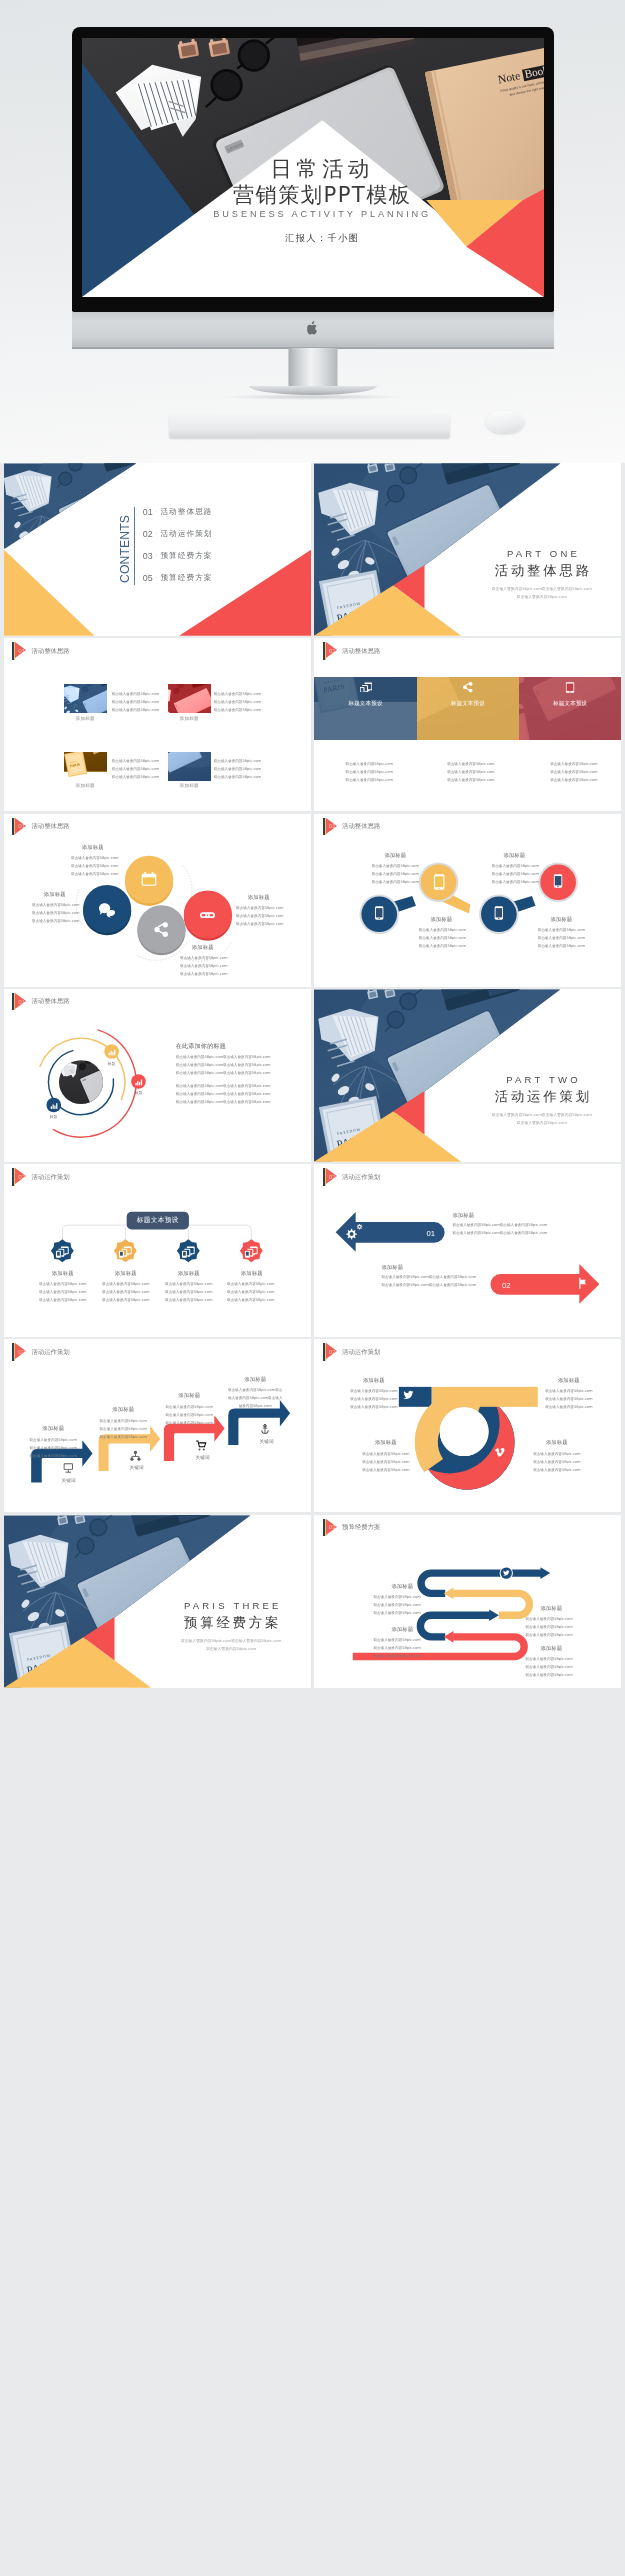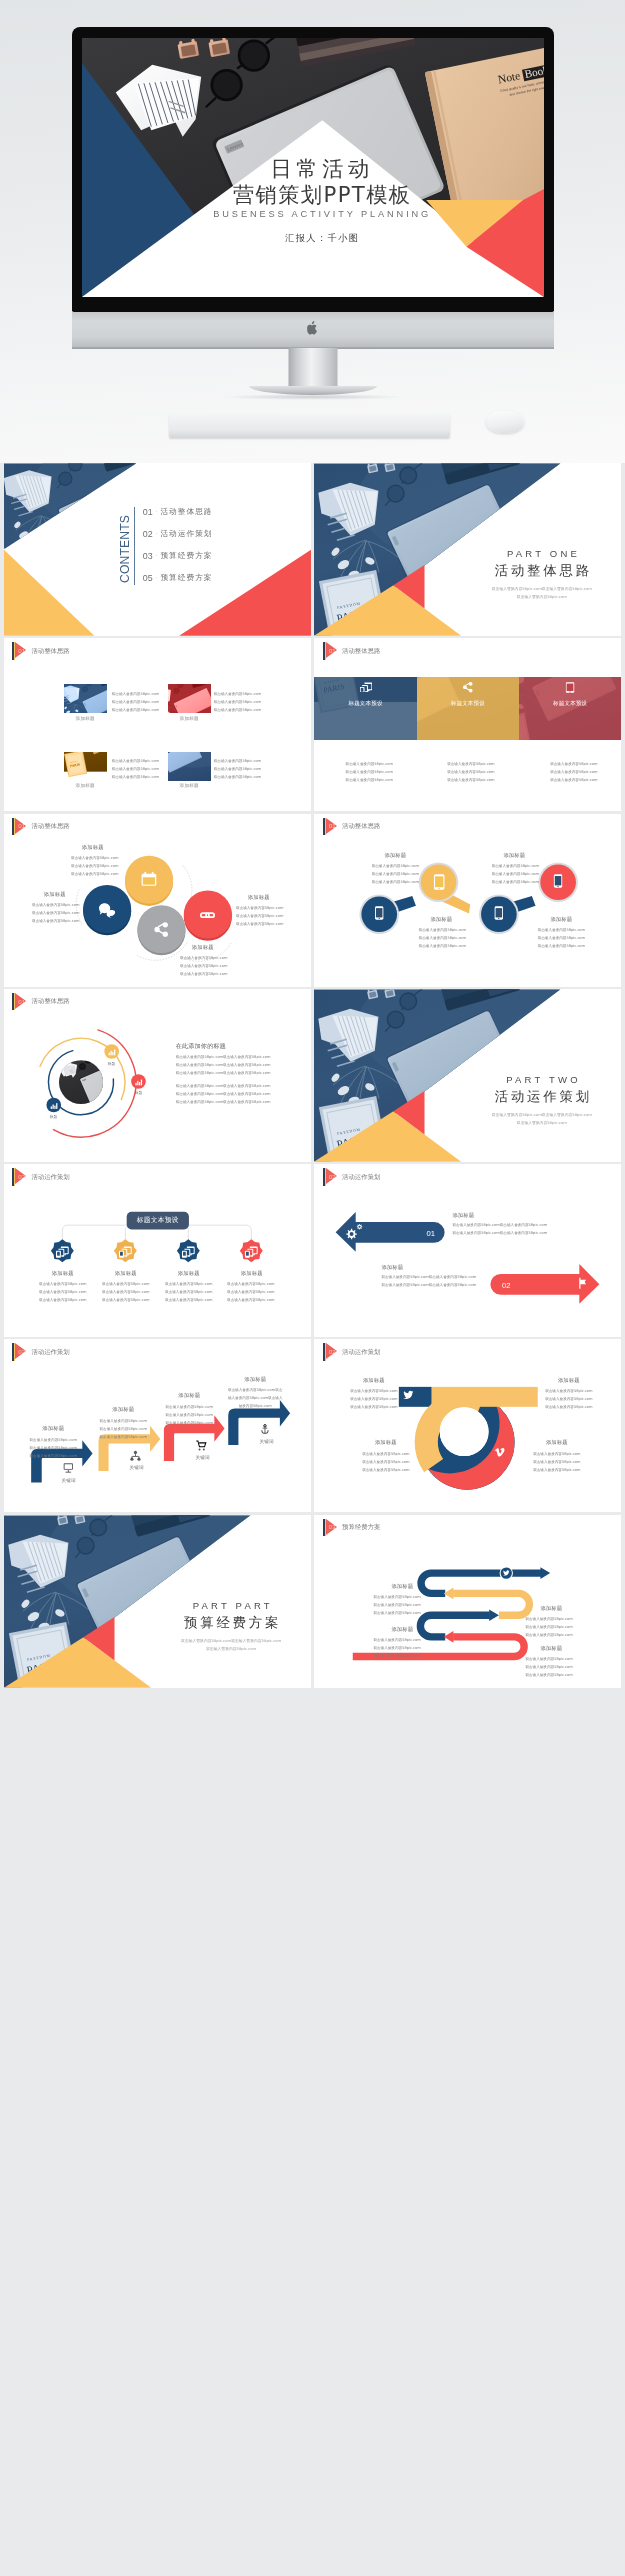--- a/index.html
+++ b/index.html
@@ -1162,21 +1162,21 @@
               <polygon points="0,0 404,0 28,283 0,283"></polygon>
             </clipPath>
         <g clip-path="url(#cpP3)">
               <g transform="scale(0.503,0.504)">
                 <use href="#deskphotoblue"></use>
               </g>
             </g>
         <polygon points="0,283 130,200 241,283" fill="#fbc262"></polygon>
         <polygon points="130,200 181,167 181,238" fill="#f4504f"></polygon>
       </svg>
-      <div class="p-en">PART PART</div>
+      <div class="p-en">PARIS THREE</div>
       <div class="p-cn">预算经费方案</div>
       <div class="p-b1">双击输入替换内容58pic.com双击输入替换内容58pic.com</div>
       <div class="p-b2">双击输入替换内容58pic.com</div>
     </div>
 
     <div class="slide">
       <div class="shead">
         <div class="flag">
               <i></i>
               <b></b>

